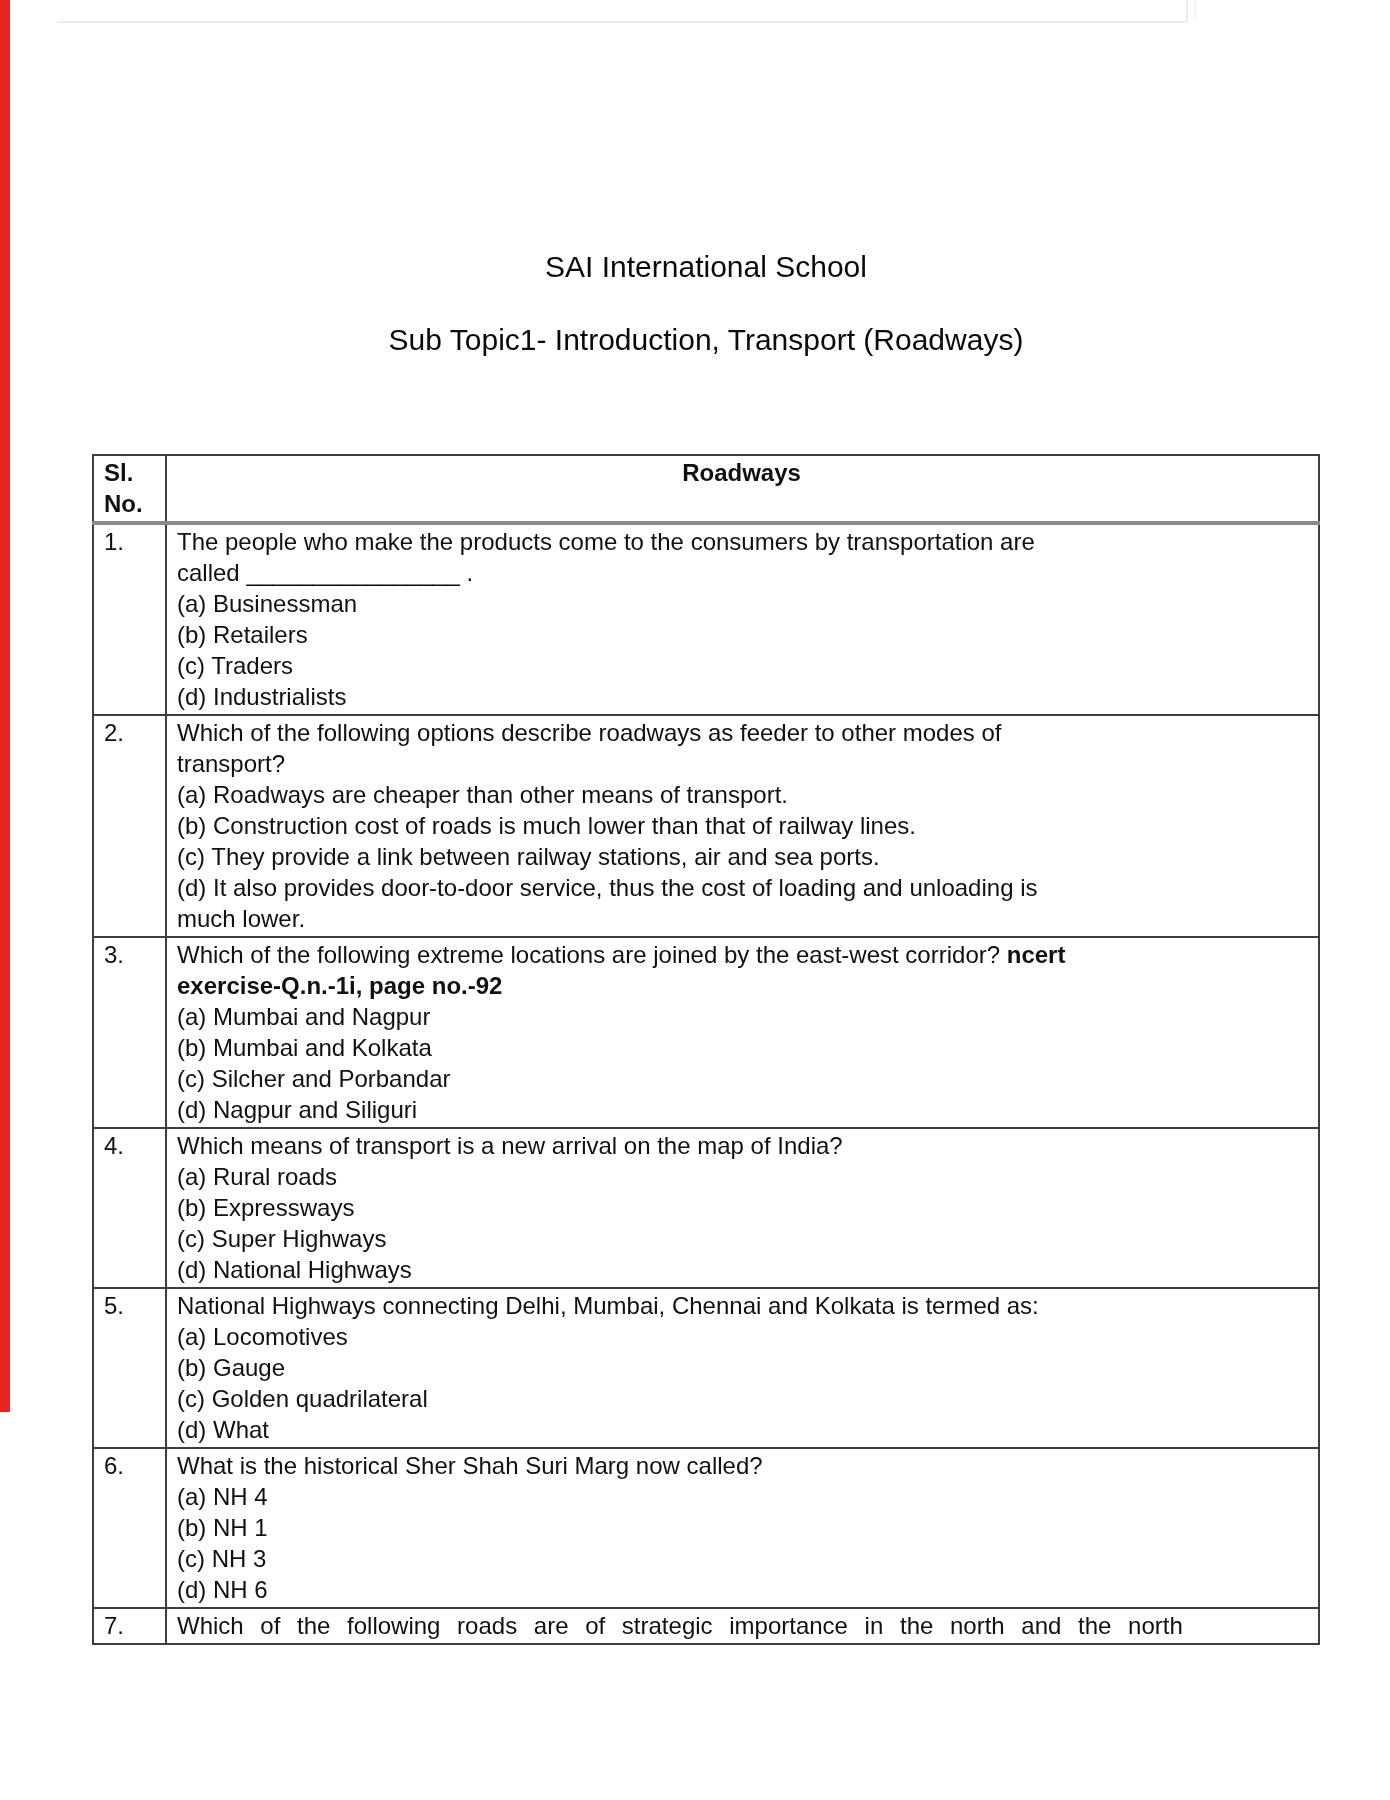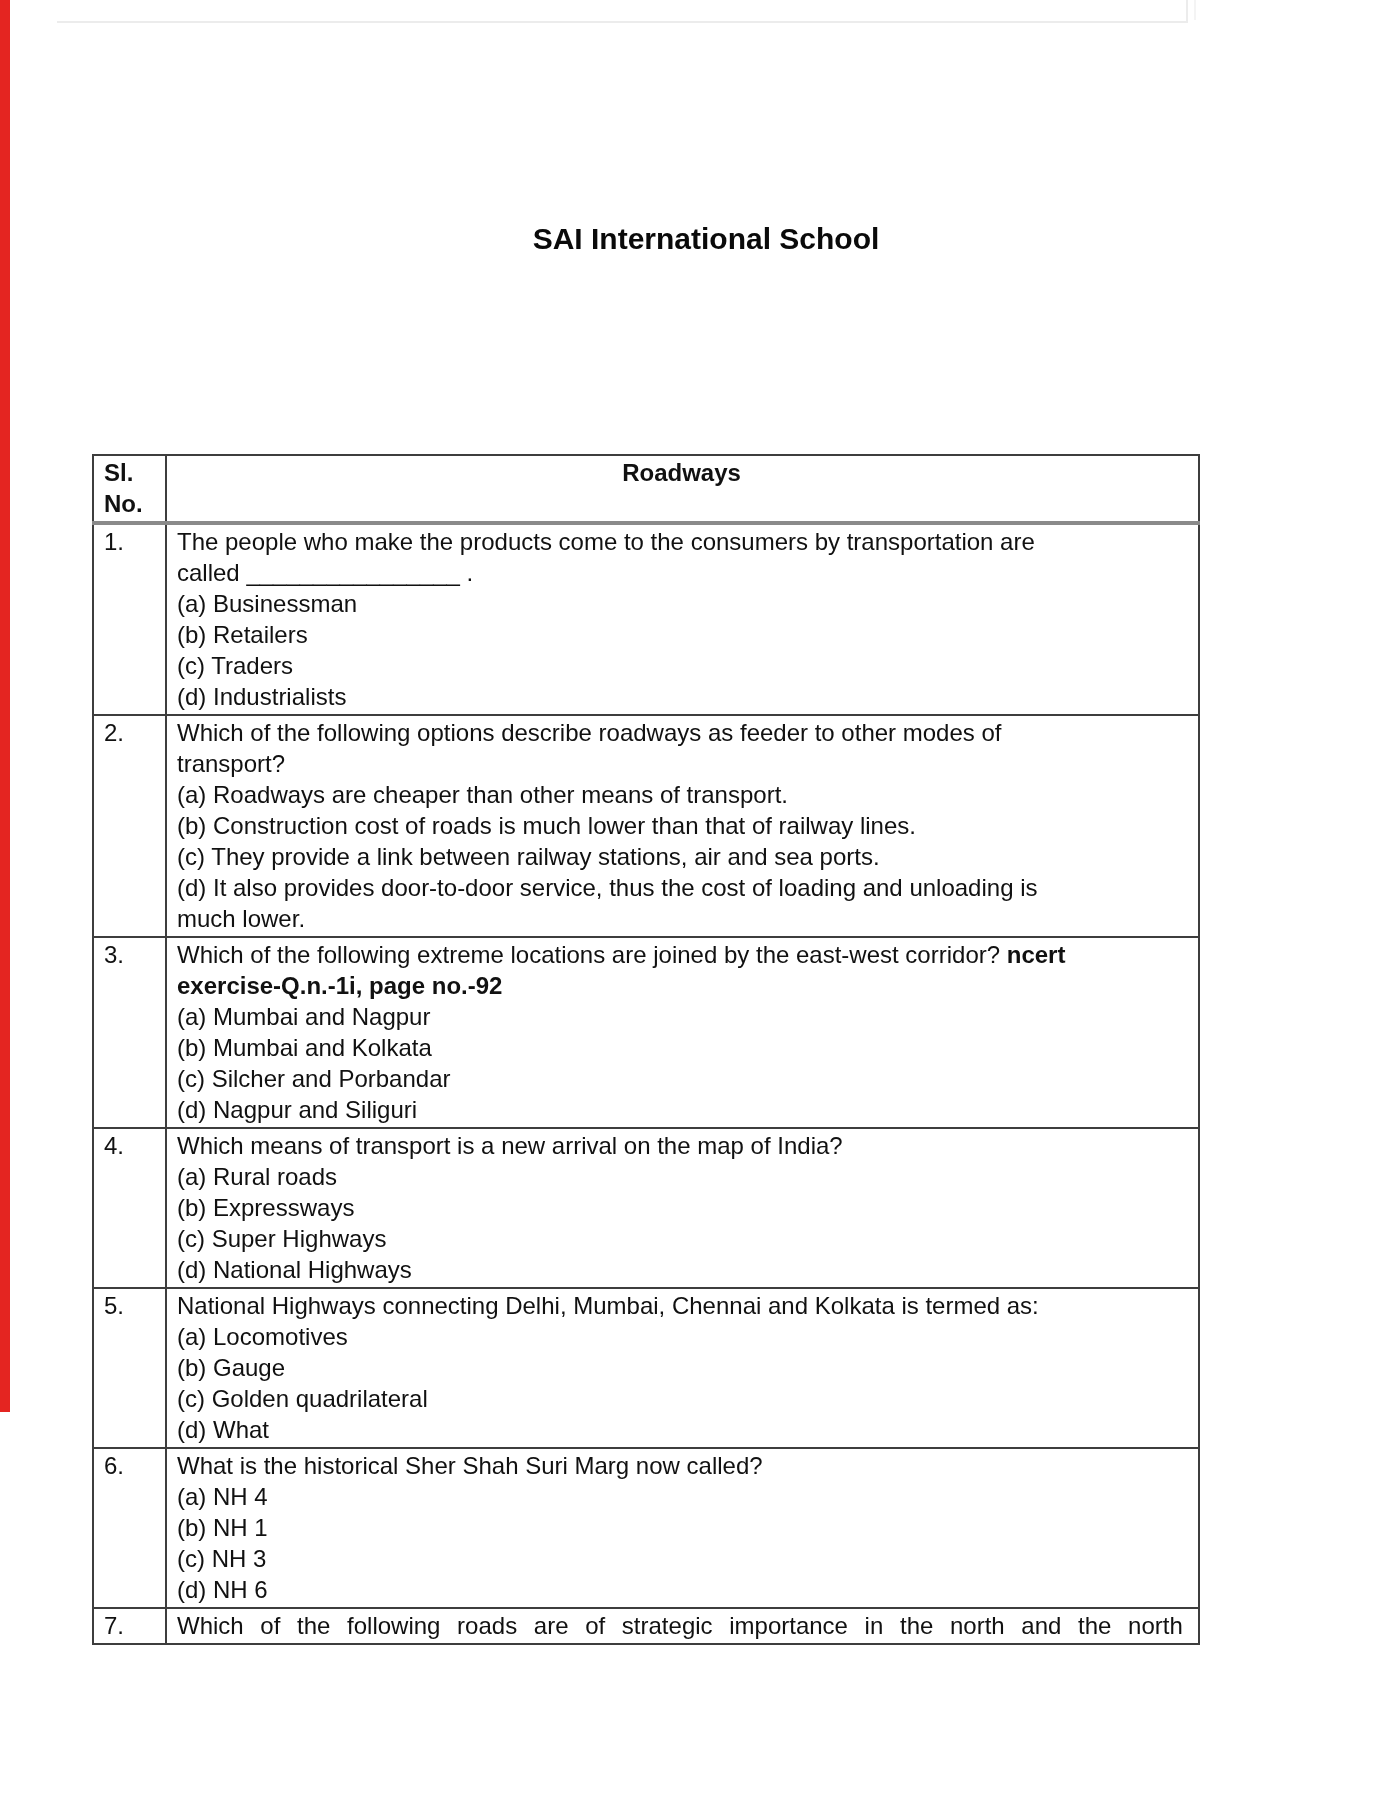--- a/index.html
+++ b/index.html
@@ -43,29 +43,30 @@
     background: #f4f4f4;
   }
   .title-block {
     position: absolute;
     left: 92px; top: 216px;
     width: 1228px;
     text-align: center;
   }
   .title-line {
     font-size: 30px;
-    font-weight: bold;
+    font-weight: normal;
     line-height: 45px;
     color: #0a0a0a;
     white-space: nowrap;
+    margin-top: 28px;
   }
   .doc-table {
     position: absolute;
     left: 92px; top: 454px;
-    width: 1108px;
+    width: 1228px;
     border-collapse: collapse;
     table-layout: fixed;
   }
   .doc-table td, .doc-table th {
     border: 2px solid var(--table-border, #3d3d3d);
     vertical-align: top;
     padding: 1px 12px 2px 10px;
     font-size: 24px;
     line-height: 31px;
     font-weight: normal;
@@ -89,20 +90,21 @@
 </head>
 <body style="--edge-stripe: #e42521; --table-border: #3d3d3d; --header-divider: #8a8a8a; --page-edge: #ececec;">
 
 <div class="red-stripe"></div>
 <div class="page-top-line"></div>
 <div class="page-corner-v1"></div>
 <div class="page-corner-v2"></div>
 
 <div class="title-block">
   <div class="title-line">SAI International School</div>
+  <div class="title-line">Sub Topic1- Introduction, Transport (Roadways)</div>
 </div>
 
 <table class="doc-table">
   <colgroup>
       <col class="c-no">
       <col>
     </colgroup>
   <thead>
     <tr class="header-row">
       <th>

